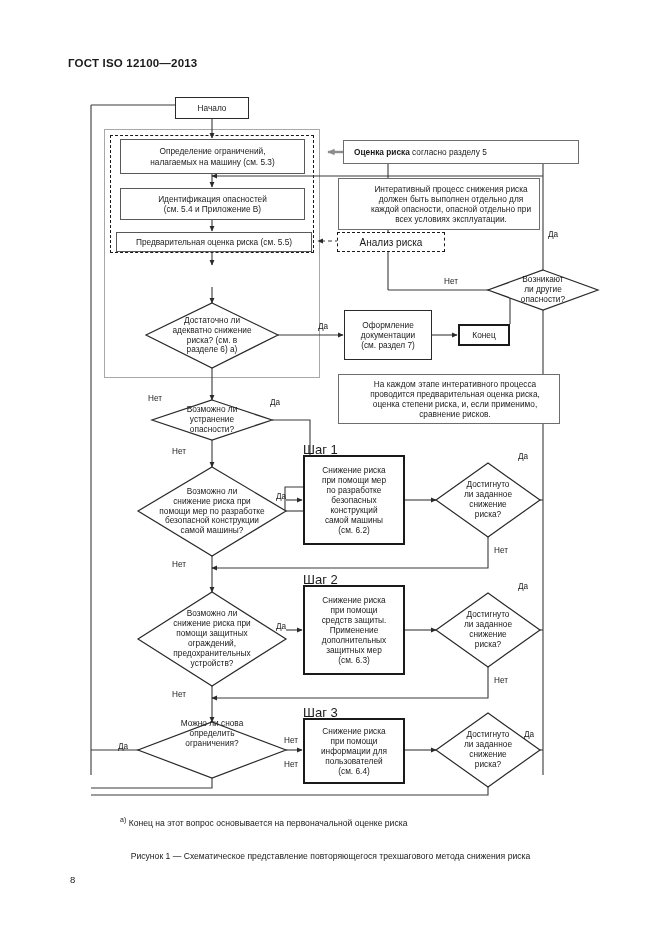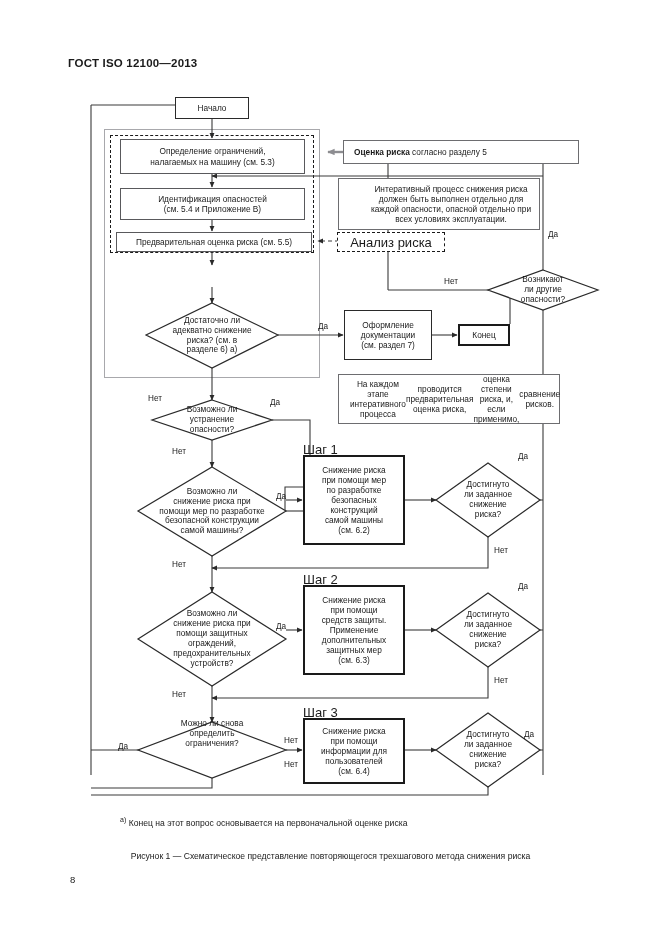--- a/index.html
+++ b/index.html
@@ -177,35 +177,35 @@
   </div>
 
   <div class="node box thin" style="left:338px;top:178px;width:202px;height:52px;flex-direction:column;padding-left:28px;">
     <span>Интеративный процесс снижения риска</span>
     <span>должен быть выполнен отдельно для</span>
     <span>каждой опасности, опасной отдельно при</span>
     <span>всех условиях эксплуатации.</span>
   </div>
 
   <div class="node" style="left:337px;top:232px;width:108px;height:20px;border:1.4px dashed #1a1a1a;
-              font-size:13px;background:#fff;">
+              font-size:10px;background:#fff;">
     <span>Анализ риска</span>
   </div>
 
   <div class="node box dark" style="left:344px;top:310px;width:88px;height:50px;flex-direction:column;">
     <span>Оформление</span>
     <span>документации</span>
     <span>(см. раздел 7)</span>
   </div>
 
   <div class="node box thick" style="left:458px;top:324px;width:52px;height:22px;">
     <span>Конец</span>
   </div>
 
-  <div class="node box thin" style="left:338px;top:374px;width:222px;height:50px;flex-direction:row;padding-left:16px;">
+  <div class="node box thin" style="left:338px;top:374px;width:222px;height:50px;flex-direction:column;padding-left:16px;">
     <span>На каждом этапе интеративного процесса</span>
     <span>проводится предварительная оценка риска,</span>
     <span>оценка степени риска, и, если применимо,</span>
     <span>сравнение рисков.</span>
   </div>
 
   <div class="steplabel" style="left:303px;top:442px;"><span>Шаг 1</span></div>
   <div class="node box thick" style="left:303px;top:455px;width:102px;height:90px;flex-direction:column;">
     <span>Снижение риска</span>
     <span>при помощи мер</span>

